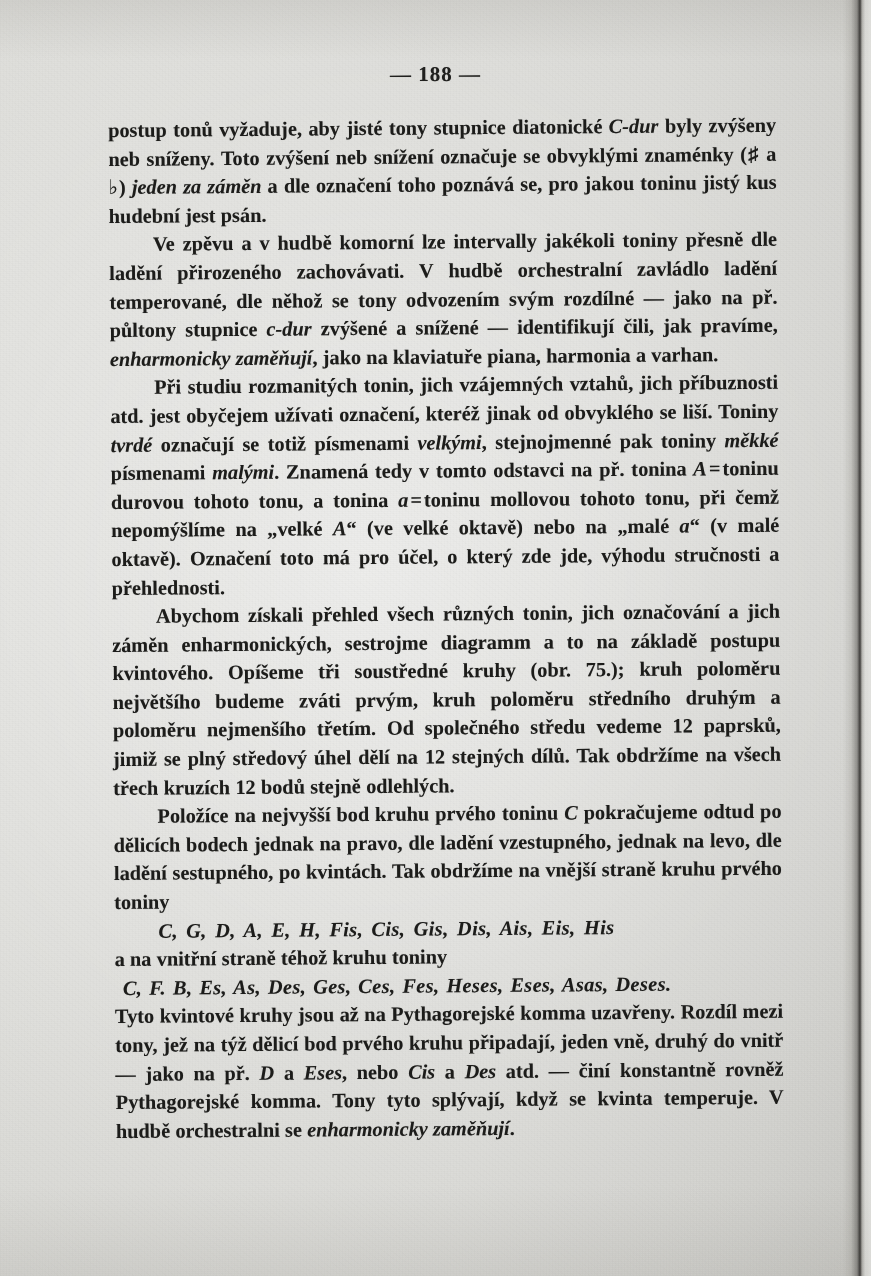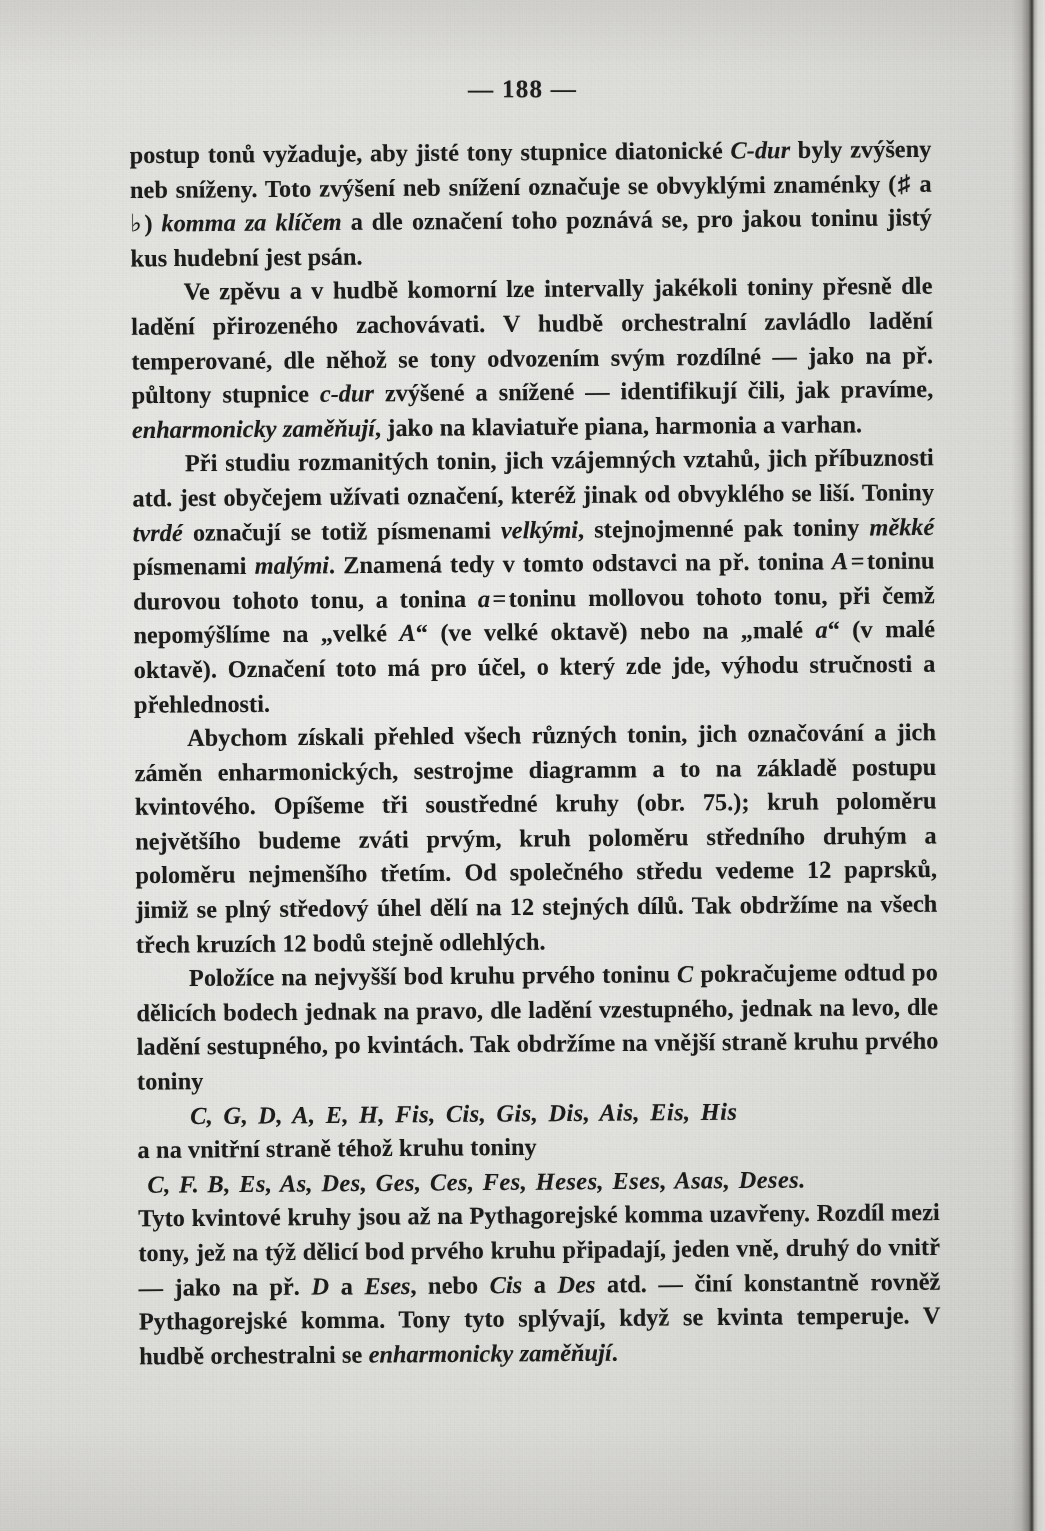--- a/index.html
+++ b/index.html
@@ -142,21 +142,21 @@
 <div id="grain"></div>
 <div id="top-shade"></div>
 <div id="bottom-shade"></div>
 
 <div id="page">
 
   <div class="folio">— 188 —</div>
 
   <div id="textblock">
 
-    <p class="para noindent"><span>postup tonů vyžaduje, aby jisté tony stupnice diatonické </span><i>C-dur</i><span> byly zvýšeny neb sníženy. Toto zvýšení neb snížení označuje se obvyklými znaménky (♯ a ♭) </span><i>komma</i><span> </span><i>za klíčem</i><span> a dle označení toho poznává se, pro jakou toninu jistý kus hudební jest psán.</span></p>
+    <p class="para noindent"><span>postup tonů vyžaduje, aby jisté tony stupnice diatonické </span><i>C-dur</i><span> byly zvýšeny neb sníženy. Toto zvýšení neb snížení označuje se obvyklými znaménky (♯ a ♭) </span><i>jeden</i><span> </span><i>za záměn</i><span> a dle označení toho poznává se, pro jakou toninu jistý kus hudební jest psán.</span></p>
 
     <p class="para"><span>Ve zpěvu a v hudbě komorní lze intervally jakékoli toniny přesně dle ladění přirozeného zachovávati. V hudbě orchestralní zavládlo ladění temperované, dle něhož se tony odvozením svým rozdílné — jako na př. půltony stupnice </span><i>c-dur</i><span> zvýšené a snížené — identifikují čili, jak pravíme, </span><i>enharmonicky zaměňují</i><span>, jako na klaviatuře piana, harmonia a varhan.</span></p>
 
     <p class="para"><span>Při studiu rozmanitých tonin, jich vzájemných vztahů, jich příbuznosti atd. jest obyčejem užívati označení, kteréž jinak od obvyklého se liší. Toniny </span><i>tvrdé</i><span> označují se totiž písmenami </span><i>velkými</i><span>, stejnojmenné pak toniny </span><i>měkké</i><span> písmenami </span><i>malými</i><span>. Znamená tedy v tomto odstavci na př. tonina </span><i>A</i><span class="eqsign">=</span><span>toninu durovou tohoto tonu, a tonina </span><i>a</i><span class="eqsign">=</span><span>toninu mollovou tohoto tonu, při čemž nepomýšlíme na „velké </span><i>A</i><span>“ (ve velké oktavě) nebo na „malé </span><i>a</i><span>“ (v malé oktavě). Označení toto má pro účel, o který zde jde, výhodu stručnosti a přehlednosti.</span></p>
 
     <p class="para"><span>Abychom získali přehled všech různých tonin, jich označování a jich záměn enharmonických, sestrojme diagramm a to na základě postupu kvintového. Opíšeme tři soustředné kruhy (obr. 75.); kruh poloměru největšího budeme zváti prvým, kruh poloměru středního druhým a poloměru nejmenšího třetím. Od společného středu vedeme 12 paprsků, jimiž se plný středový úhel dělí na 12 stejných dílů. Tak obdržíme na všech třech kruzích 12 bodů stejně odlehlých.</span></p>
 
     <p class="para last-justified"><span>Položíce na nejvyšší bod kruhu prvého toninu </span><i>C</i><span> pokračujeme odtud po dělicích bodech jednak na pravo, dle ladění vzestupného, jednak na levo, dle ladění sestupného, po kvintách. Tak obdržíme na vnější straně kruhu prvého toniny</span></p>
 
     <p class="notes">C, G, D, A, E, H, Fis, Cis, Gis, Dis, Ais, Eis, His</p>

